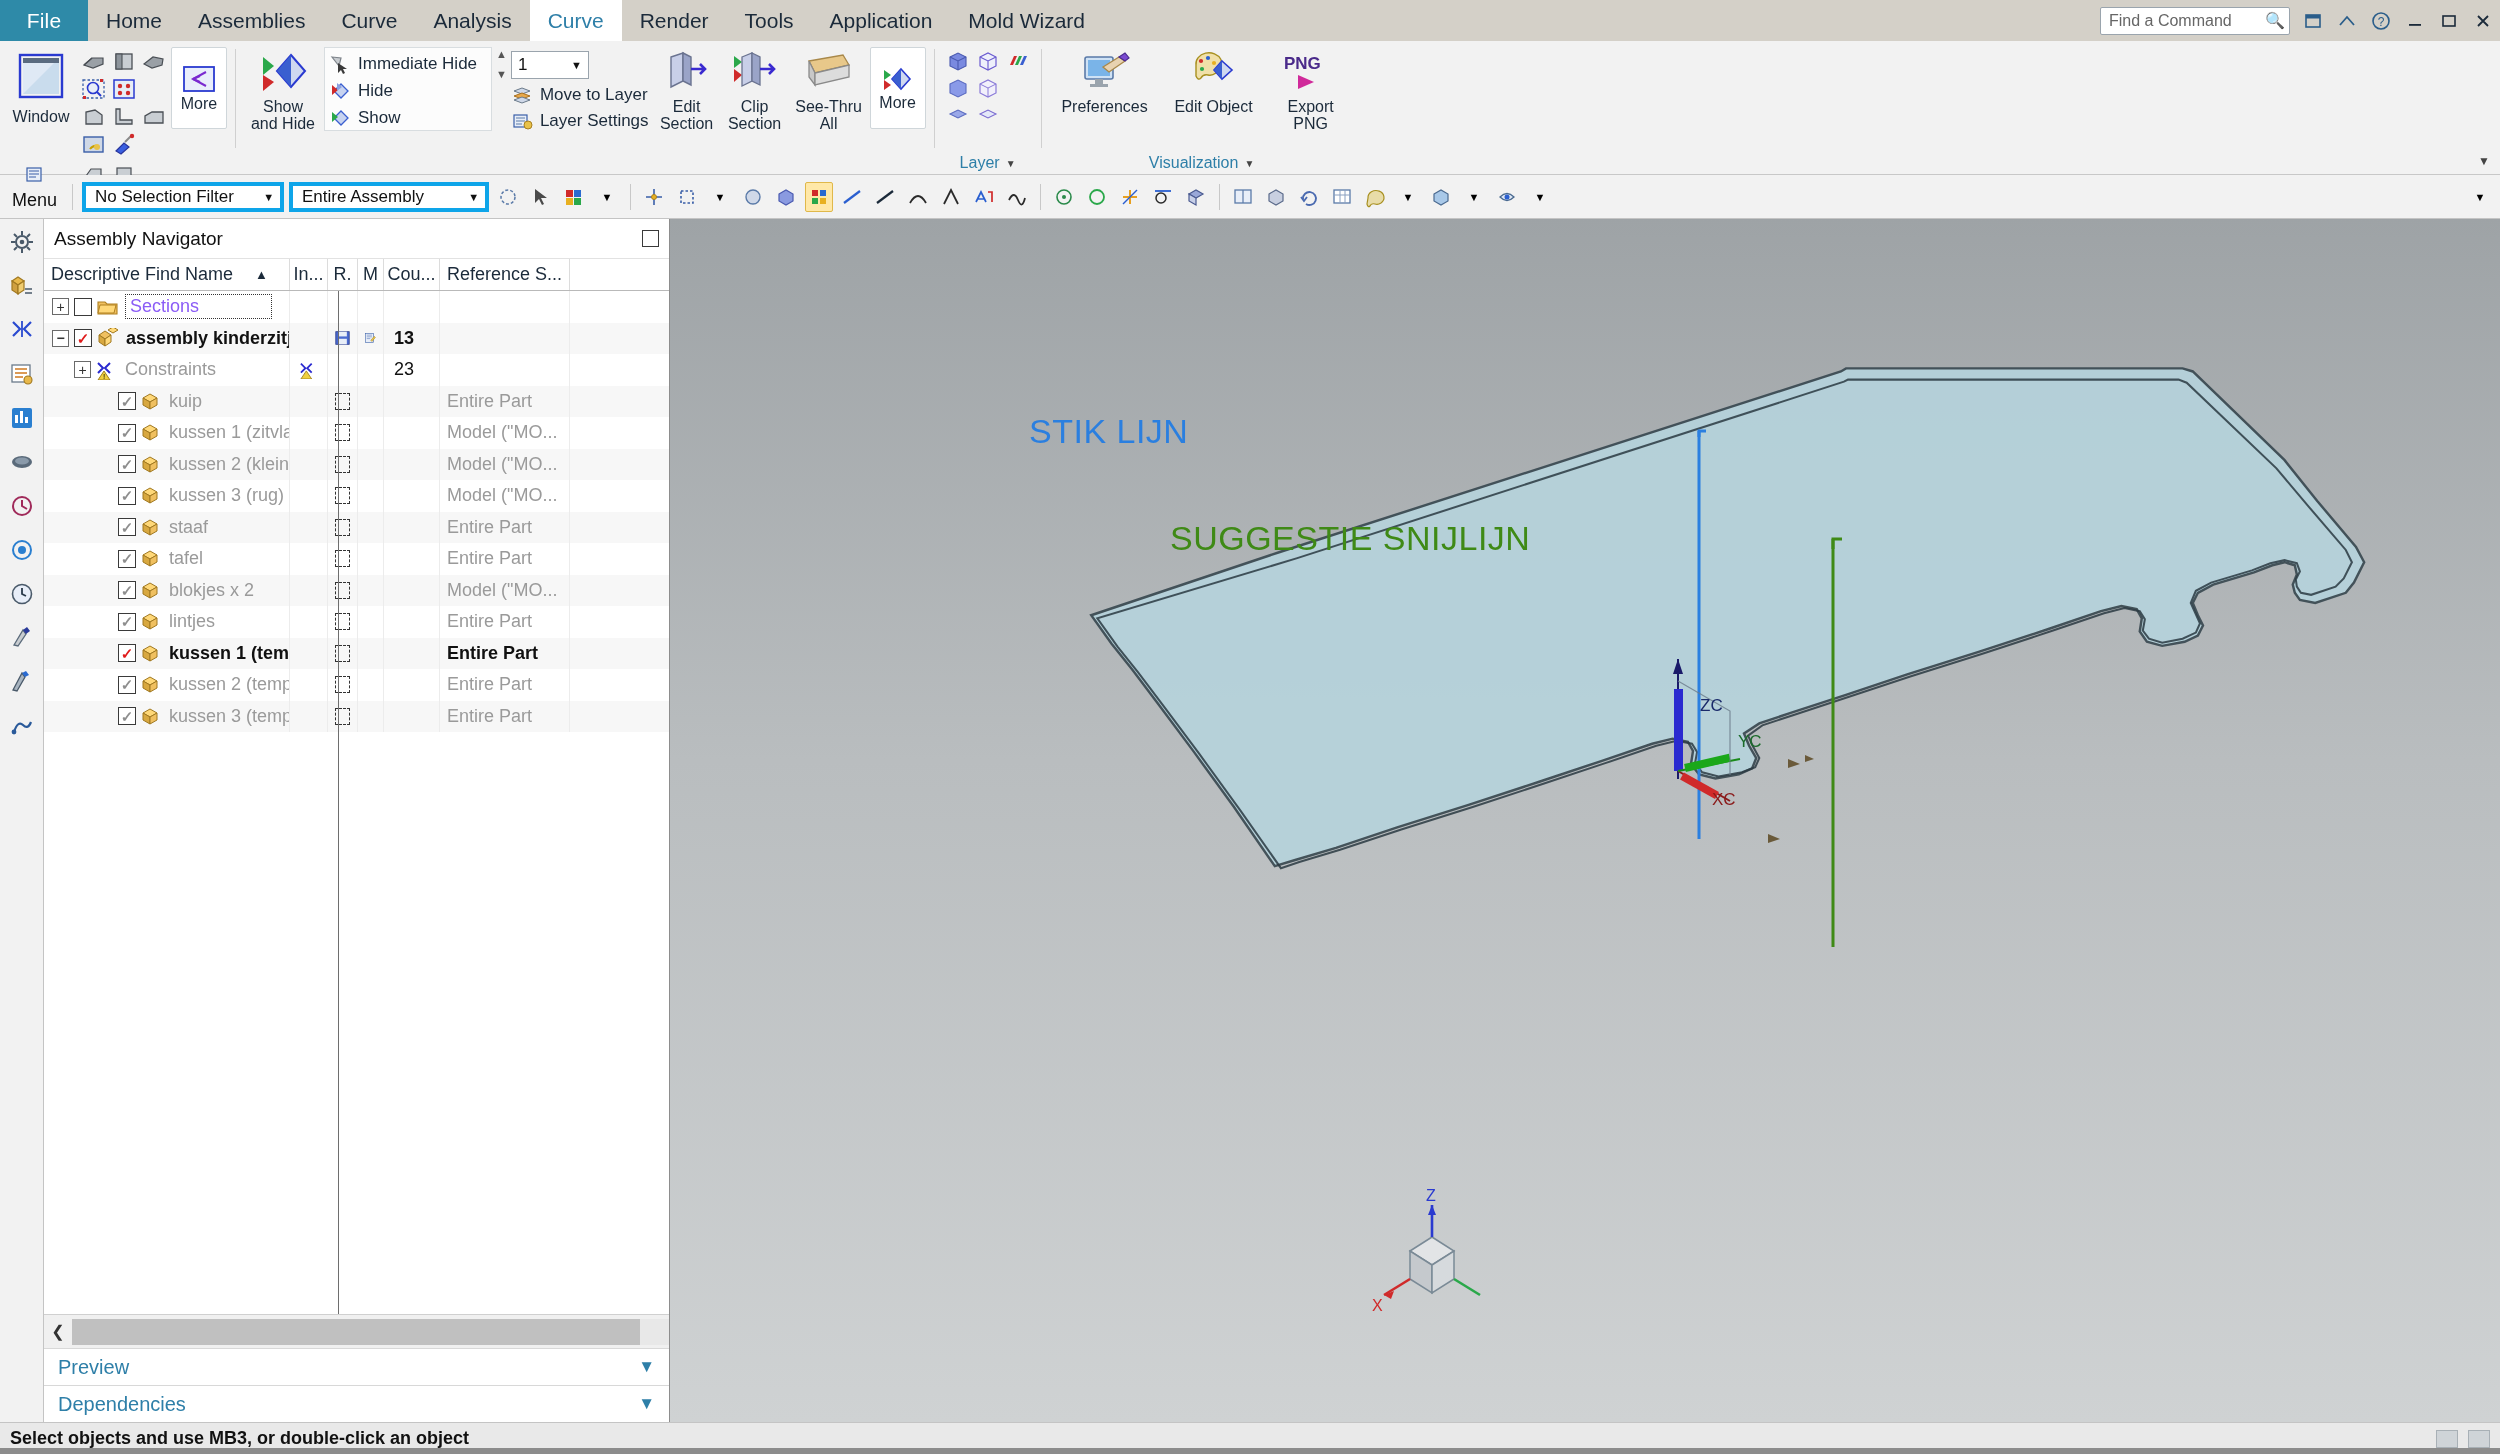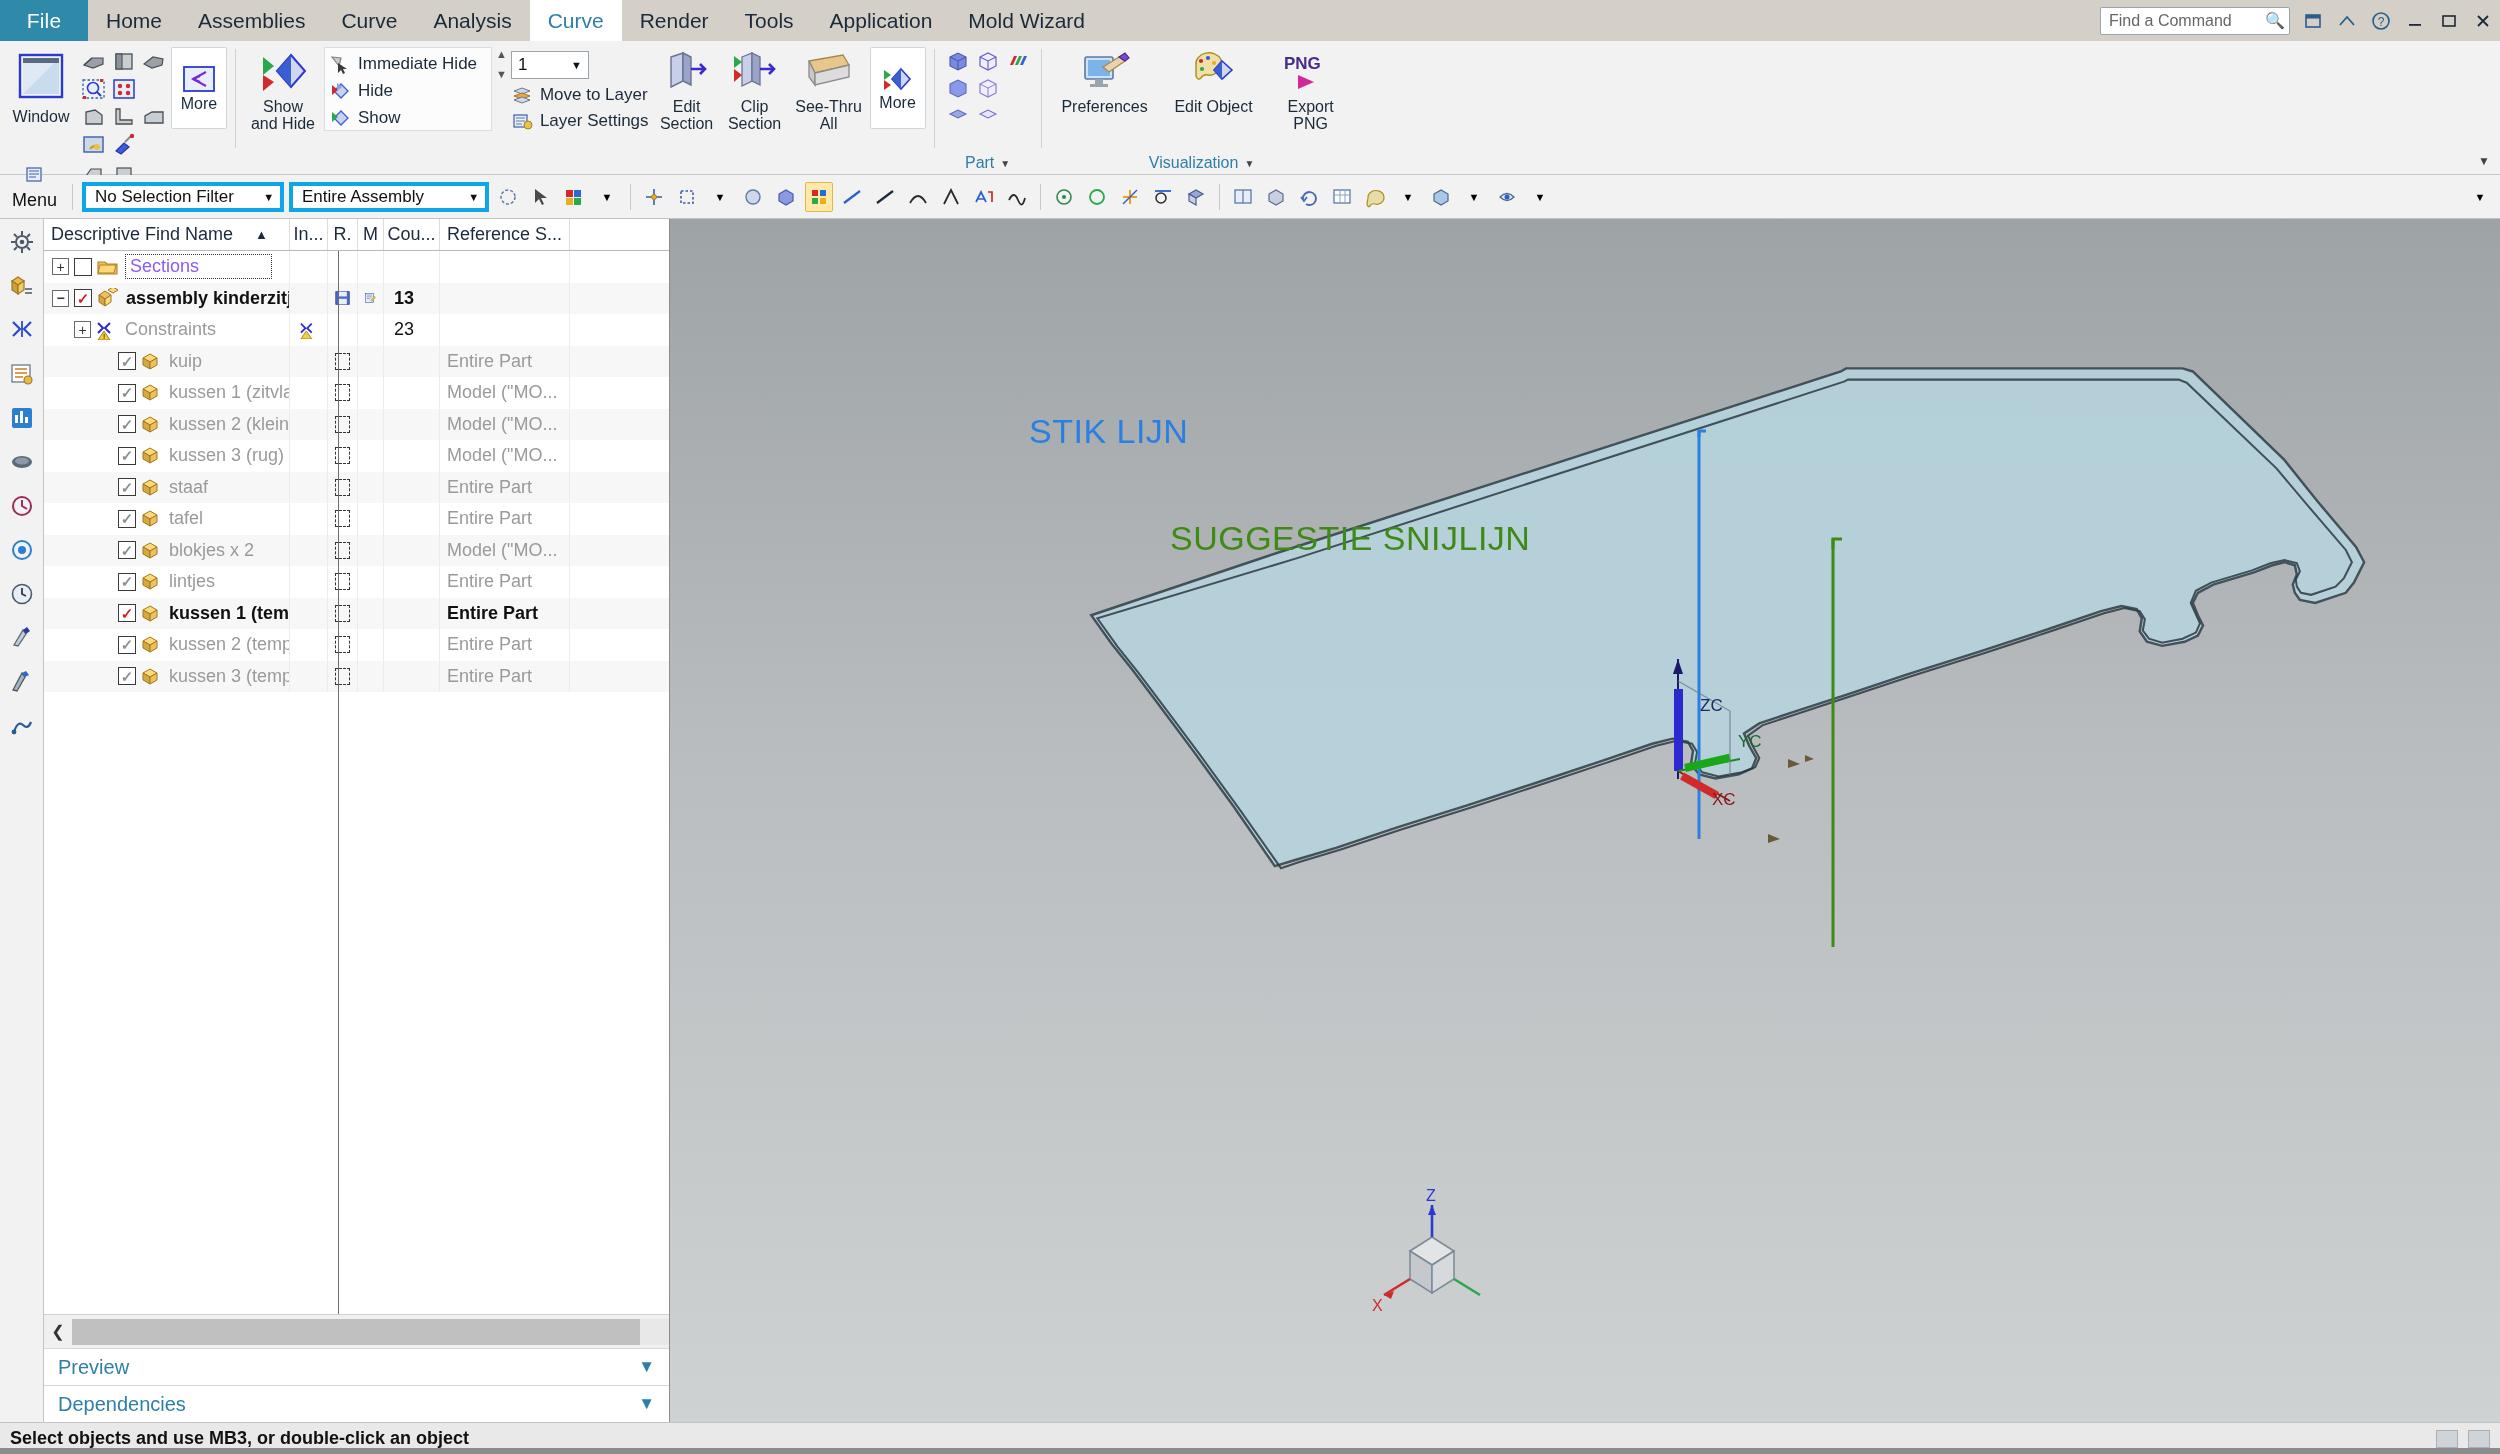--- a/index.html
+++ b/index.html
@@ -550,21 +550,21 @@
             </span>
           <span class="ic">
               <svg width="26" height="18" viewBox="0 0 26 18">
                 <path d="M5 8 L13 4 L21 8 L13 12 Z" fill="#e4e8f8" stroke="#7a6ad0" stroke-width="1.1"></path>
               </svg>
             </span>
           <span class="ic"></span>
         </div>
       </div>
       <div class="rgroup-title">
-        <span>Part</span>
+        <span>Layer</span>
         <span class="caret">▼</span>
       </div>
     </div>
     <div class="rgroup-sep"></div>
 
     <div class="rgroup">
       <div class="rgroup-body">
         <div class="bigbtn wide" style="width:110px;">
           <span class="ic">
             <svg width="52" height="44" viewBox="0 0 52 44">
@@ -882,20 +882,24 @@
       </div>
     <div class="railic">
         <svg width="26" height="26" viewBox="0 0 26 26">
           <path d="M5 19 q4 -12 9 -7 q5 5 8 -3" fill="none" stroke="#2a5a9a" stroke-width="2.2"></path>
           <circle cx="5" cy="19" r="2.4" fill="#2a5a9a"></circle>
         </svg>
       </div>
   </div>
 
   <div class="nav">
+    <div class="nav-header">
+      <span>Assembly Navigator</span>
+      <span class="pin"></span>
+    </div>
 
     <div class="thead">
       <div class="th col-name sorted">
         <span>Descriptive Find Name</span>
         <span style="font-size:13px;">▲</span>
       </div>
       <div class="th col-in">In...</div>
       <div class="th col-r">R.</div>
       <div class="th col-m">M</div>
       <div class="th col-cou">Cou...</div>

